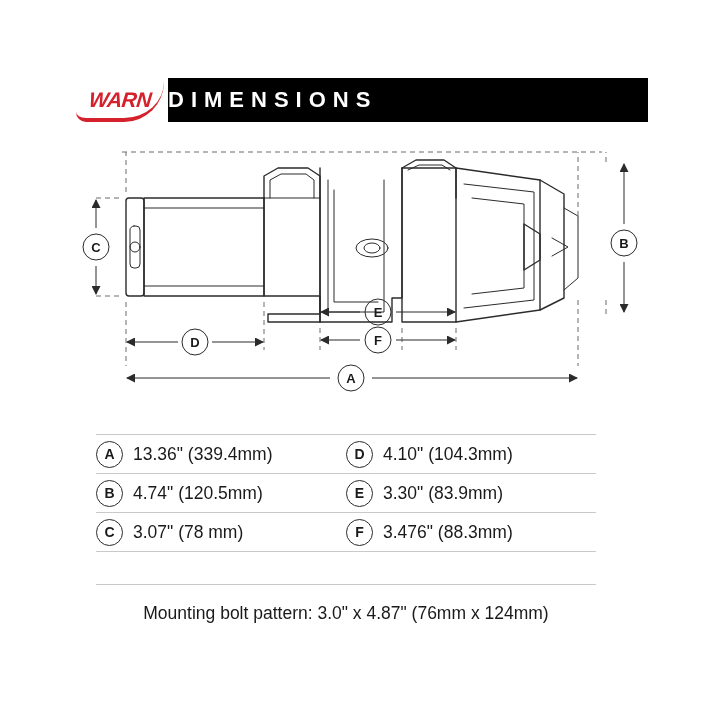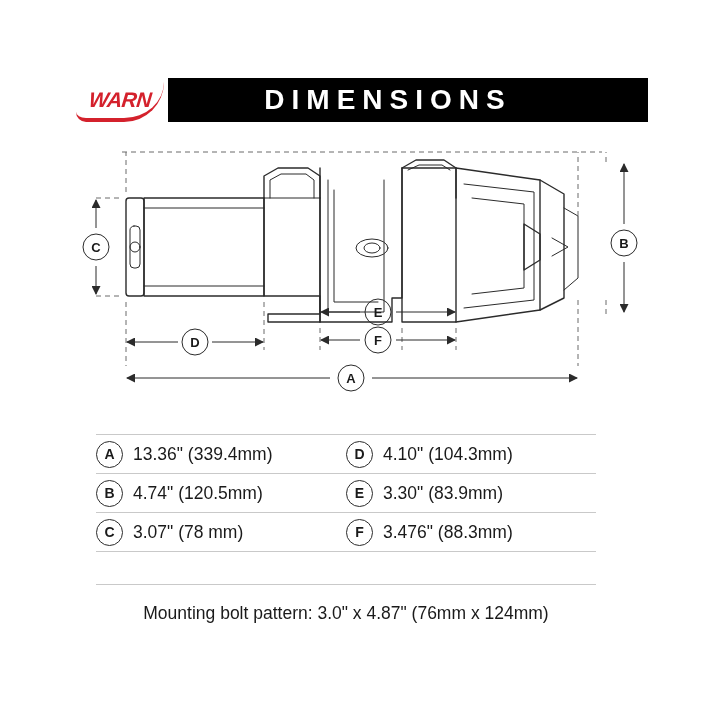--- a/index.html
+++ b/index.html
@@ -58,23 +58,22 @@
     top: 4px;
     width: 88px;
     height: 36px;
     border-bottom: 4px solid #d4212c;
     border-radius: 0 0 40px 10px;
     z-index: 1;
     pointer-events: none;
   }
   .header-title {
     flex: 1;
-    text-align: center;
     color: #ffffff;
-    font-size: 28px;
+    font-size: 22px;
     font-weight: bold;
     letter-spacing: 7px;
     padding-right: 40px;
   }
 
   
   .drawing {
     position: absolute;
     left: 72px;
     top: 150px;

